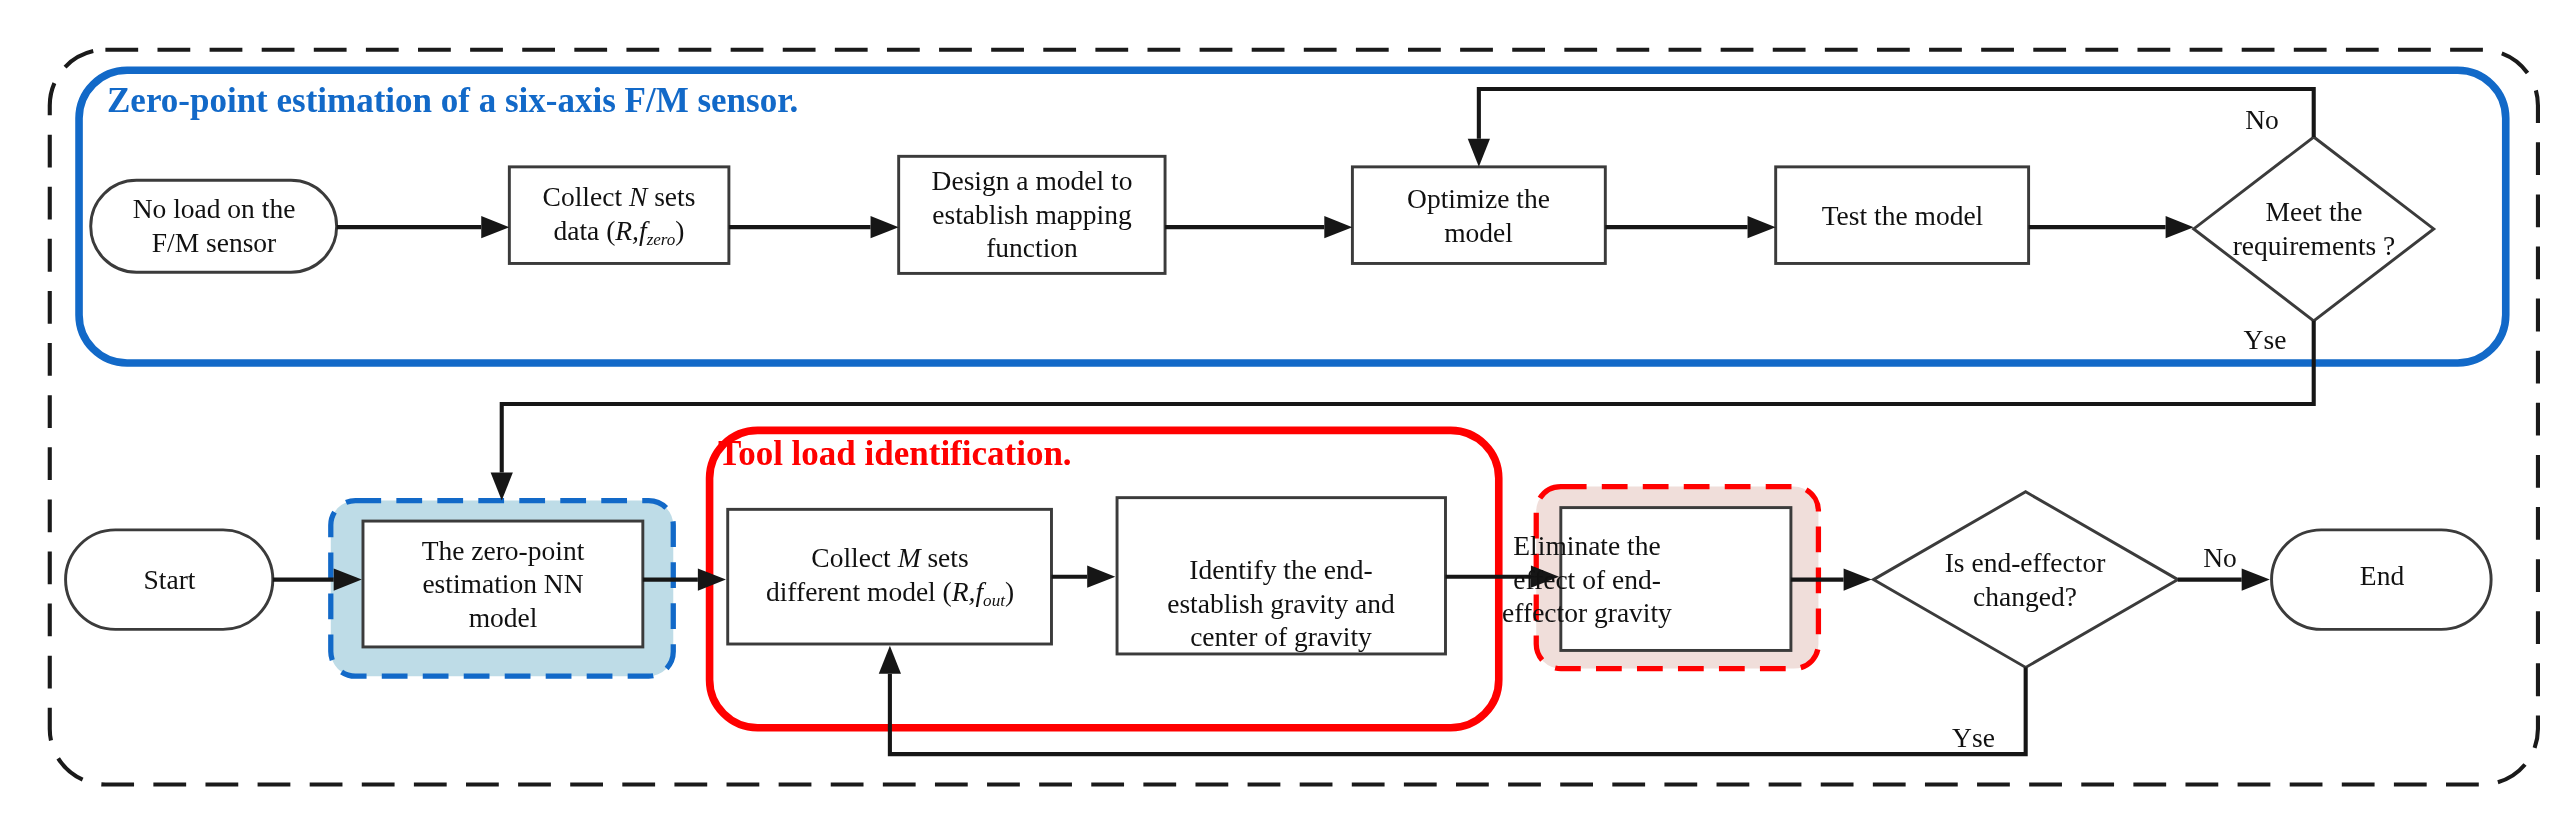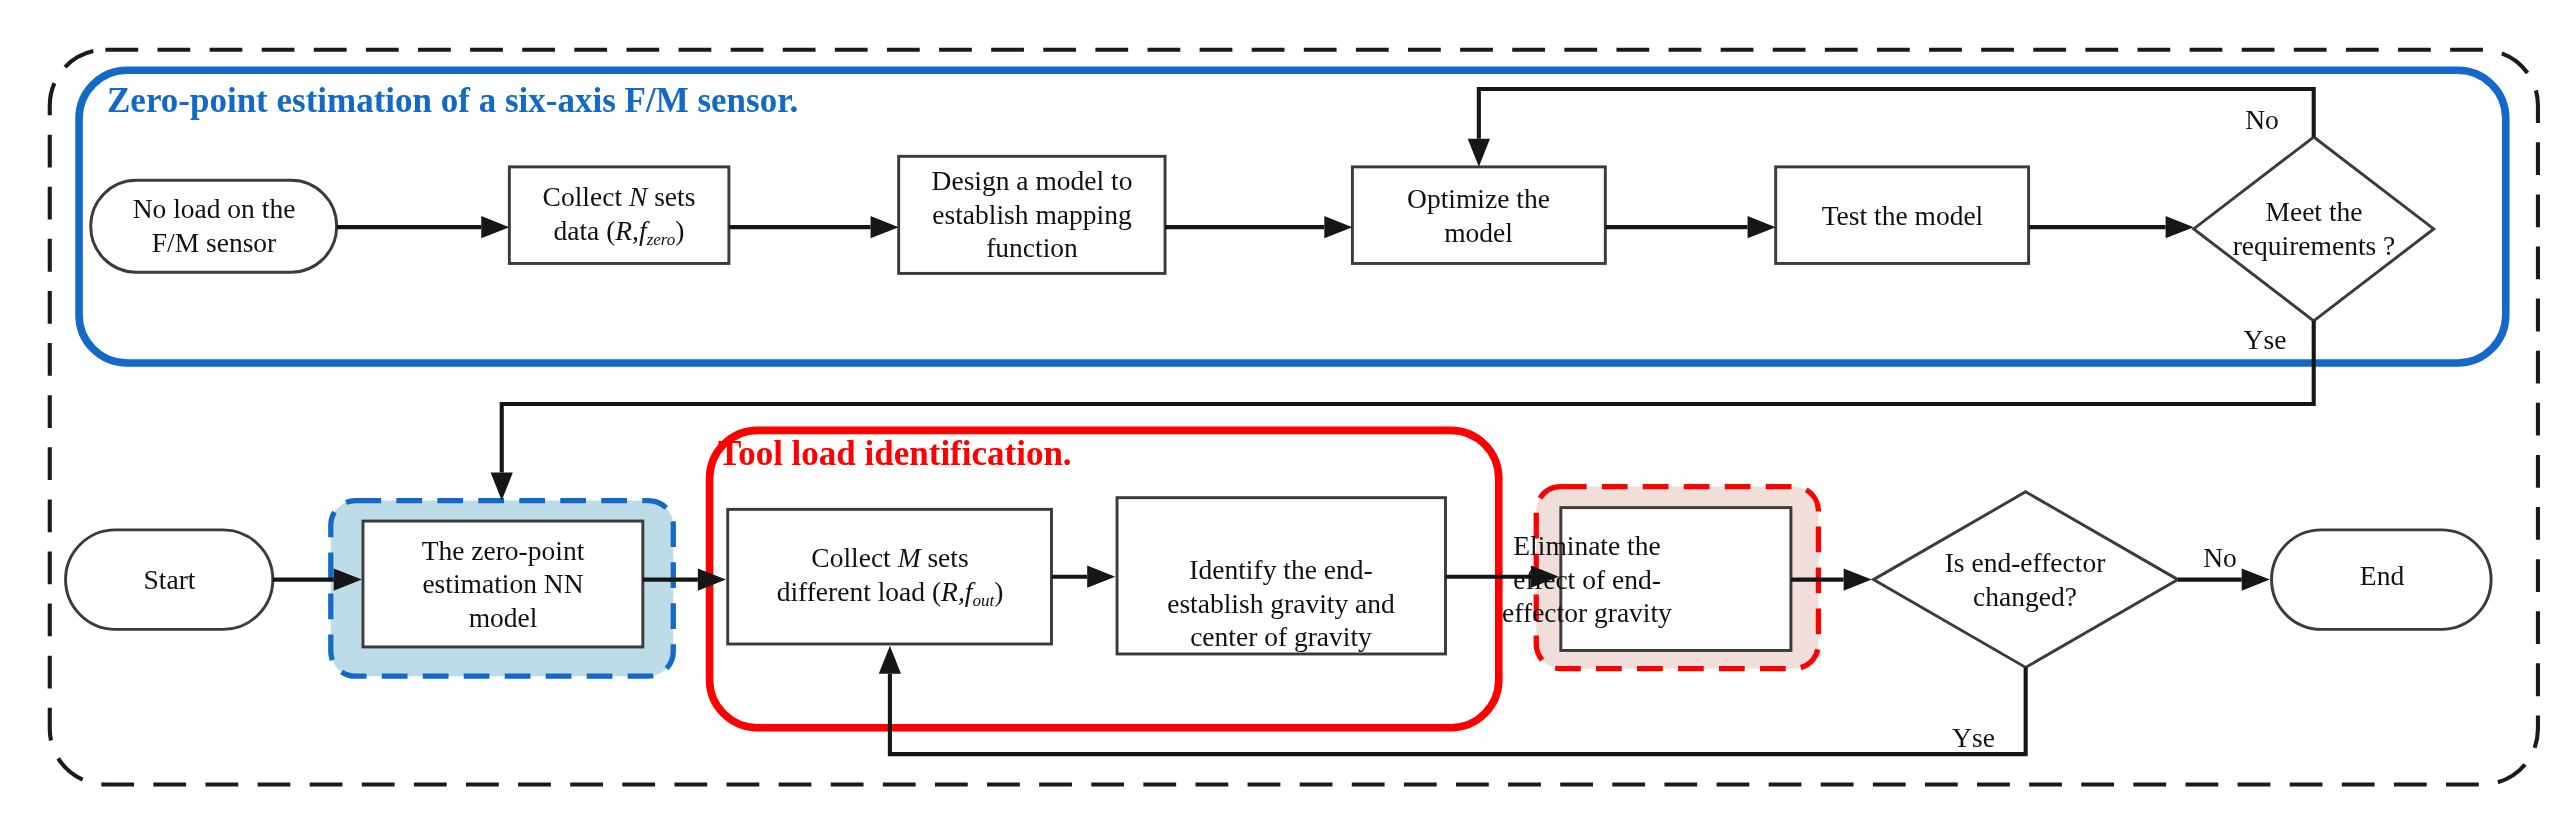--- a/index.html
+++ b/index.html
@@ -143,21 +143,21 @@
   </div>
 
   <div class="lbl" style="left:363px;top:521px;width:280px;height:126px;">
     <span class="ln">The zero-point</span>
     <span class="ln">estimation NN</span>
     <span class="ln">model</span>
   </div>
 
   <div class="lbl" style="left:728px;top:509px;width:324px;height:135px;">
     <span class="ln"><span>Collect </span><span class="var">M</span><span> sets</span></span>
-    <span class="ln"><span>different load (</span><span class="var">R,f</span><span class="sub">out</span><span>)</span></span>
+    <span class="ln"><span>different model (</span><span class="var">R,f</span><span class="sub">out</span><span>)</span></span>
   </div>
 
   <div class="lbl" style="left:1117px;top:498px;width:328px;height:156px;justify-content:flex-end;">
     <span class="ln">Identify the end-</span>
     <span class="ln">establish gravity and</span>
     <span class="ln">center of gravity</span>
   </div>
 
   <div class="lbl" style="left:1474px;top:508px;width:226px;height:143px;">
     <span class="ln">Eliminate the</span>

